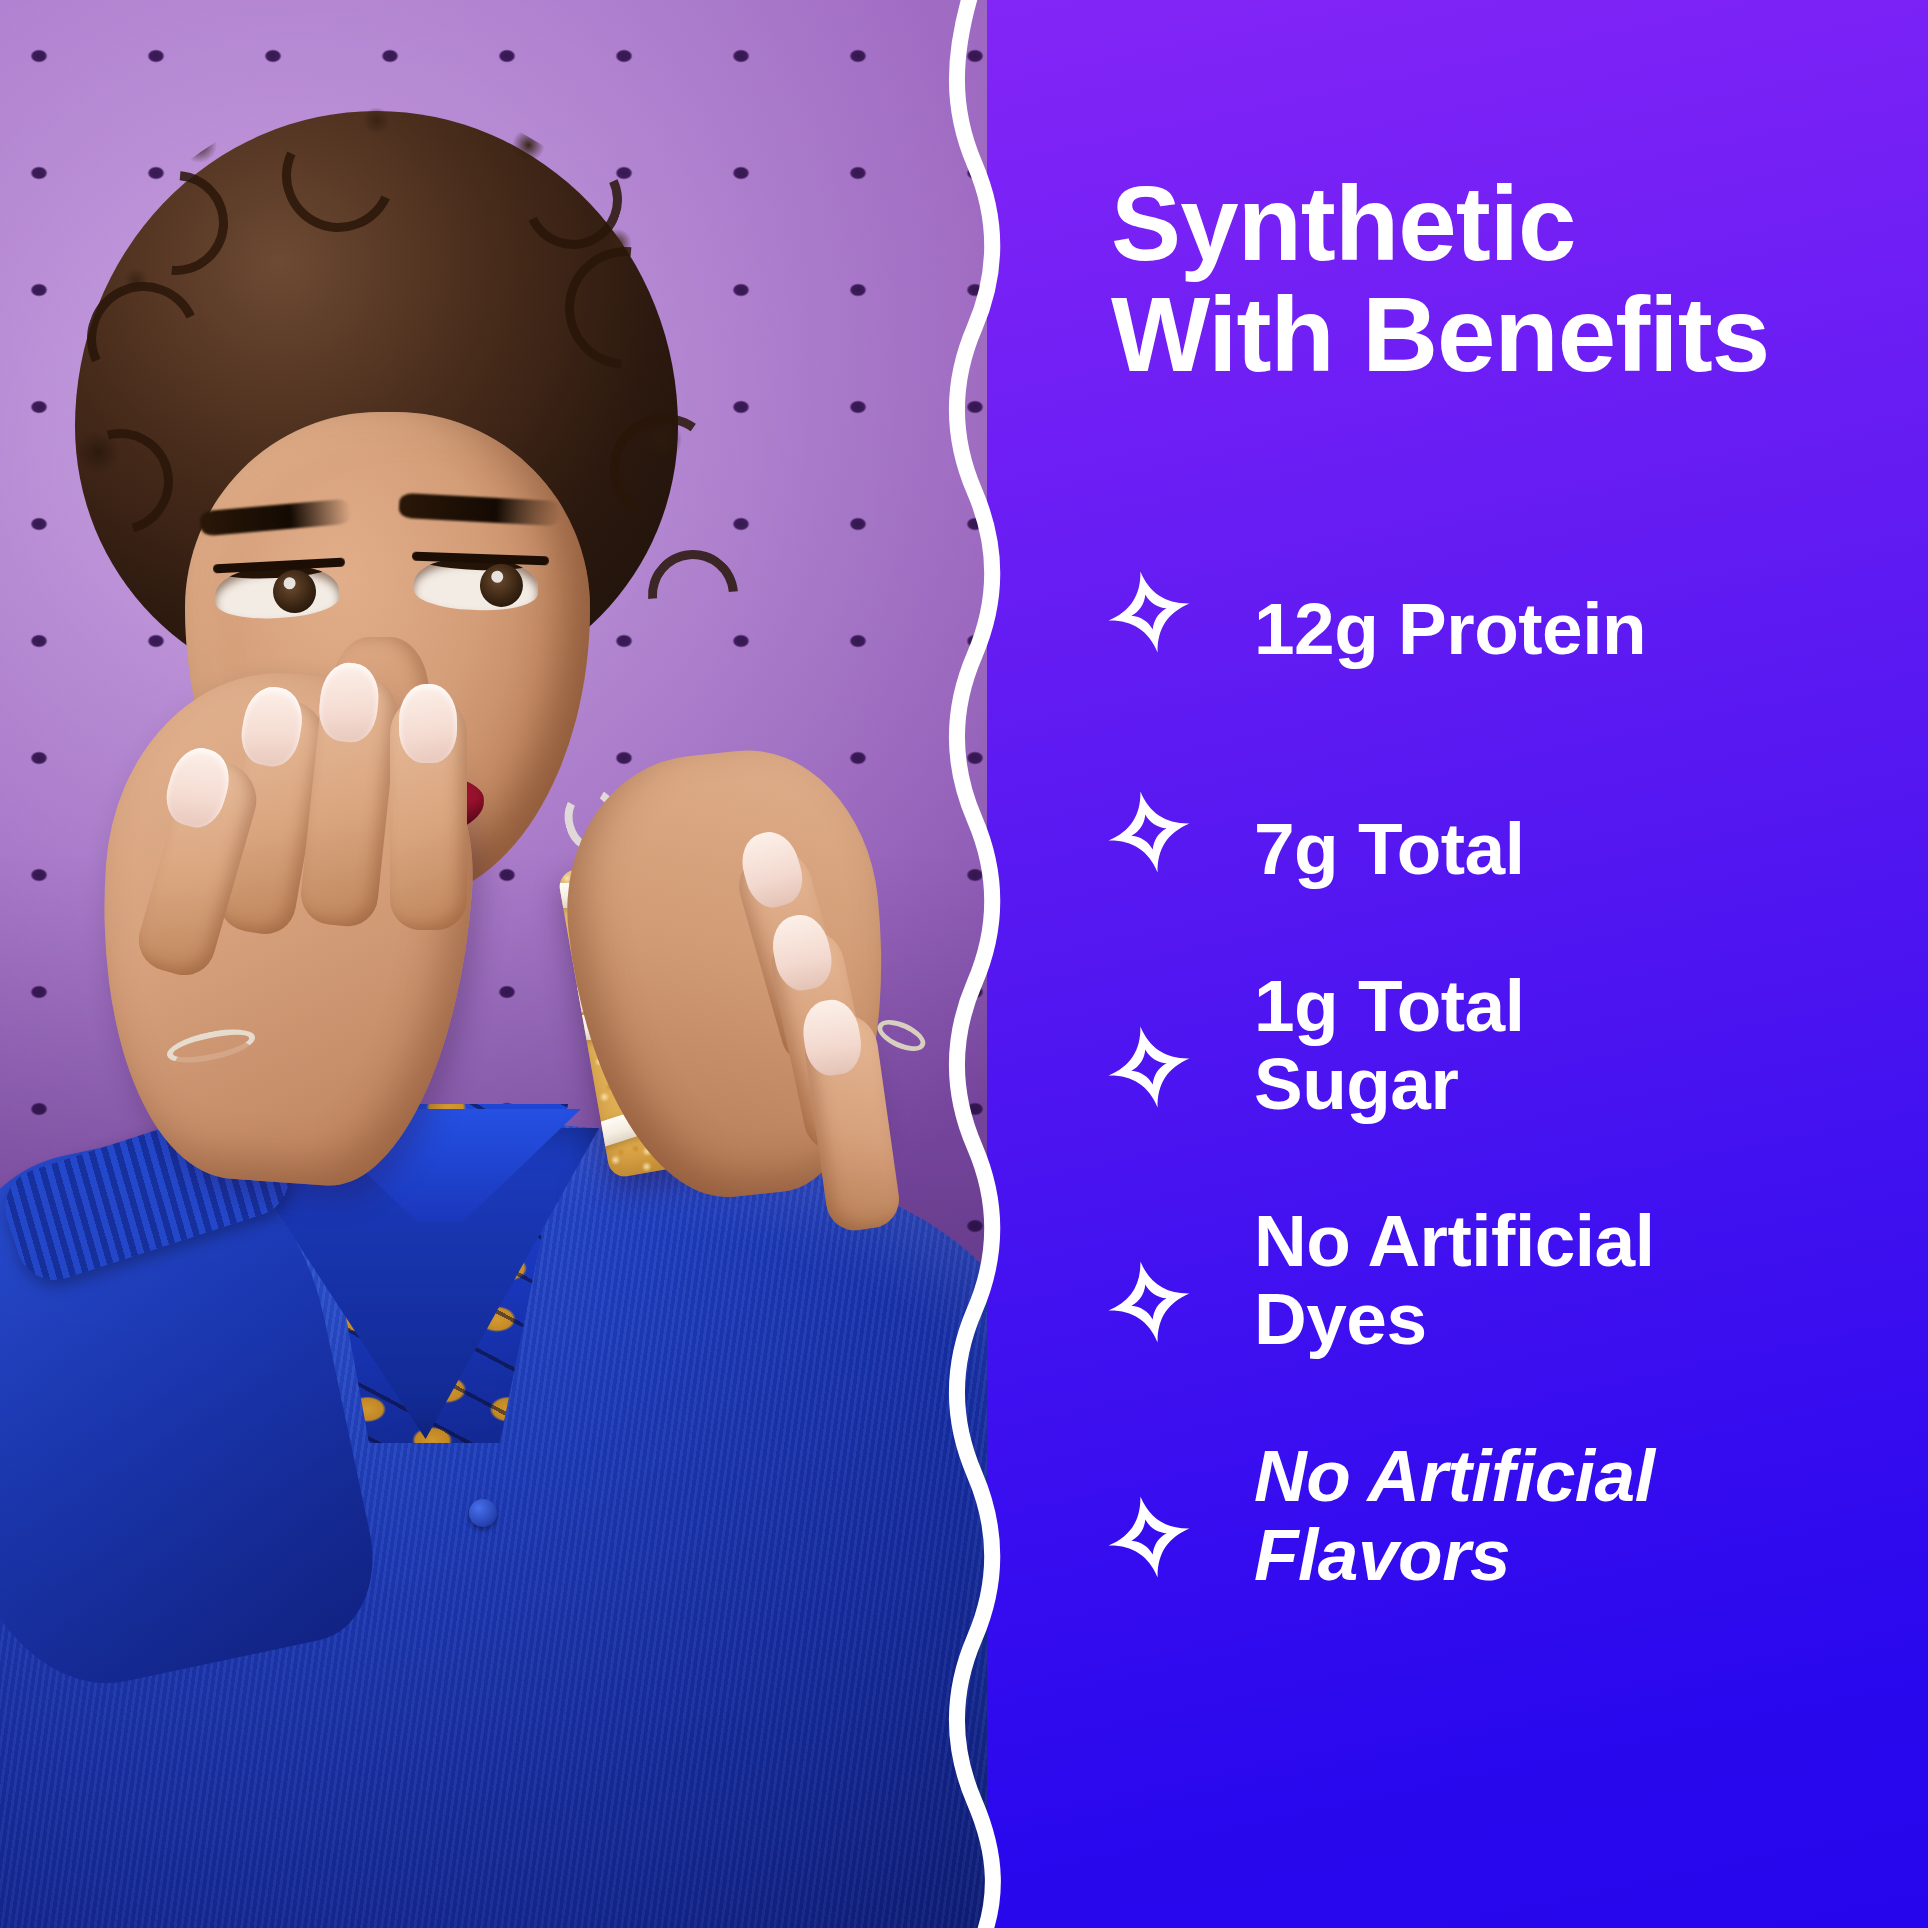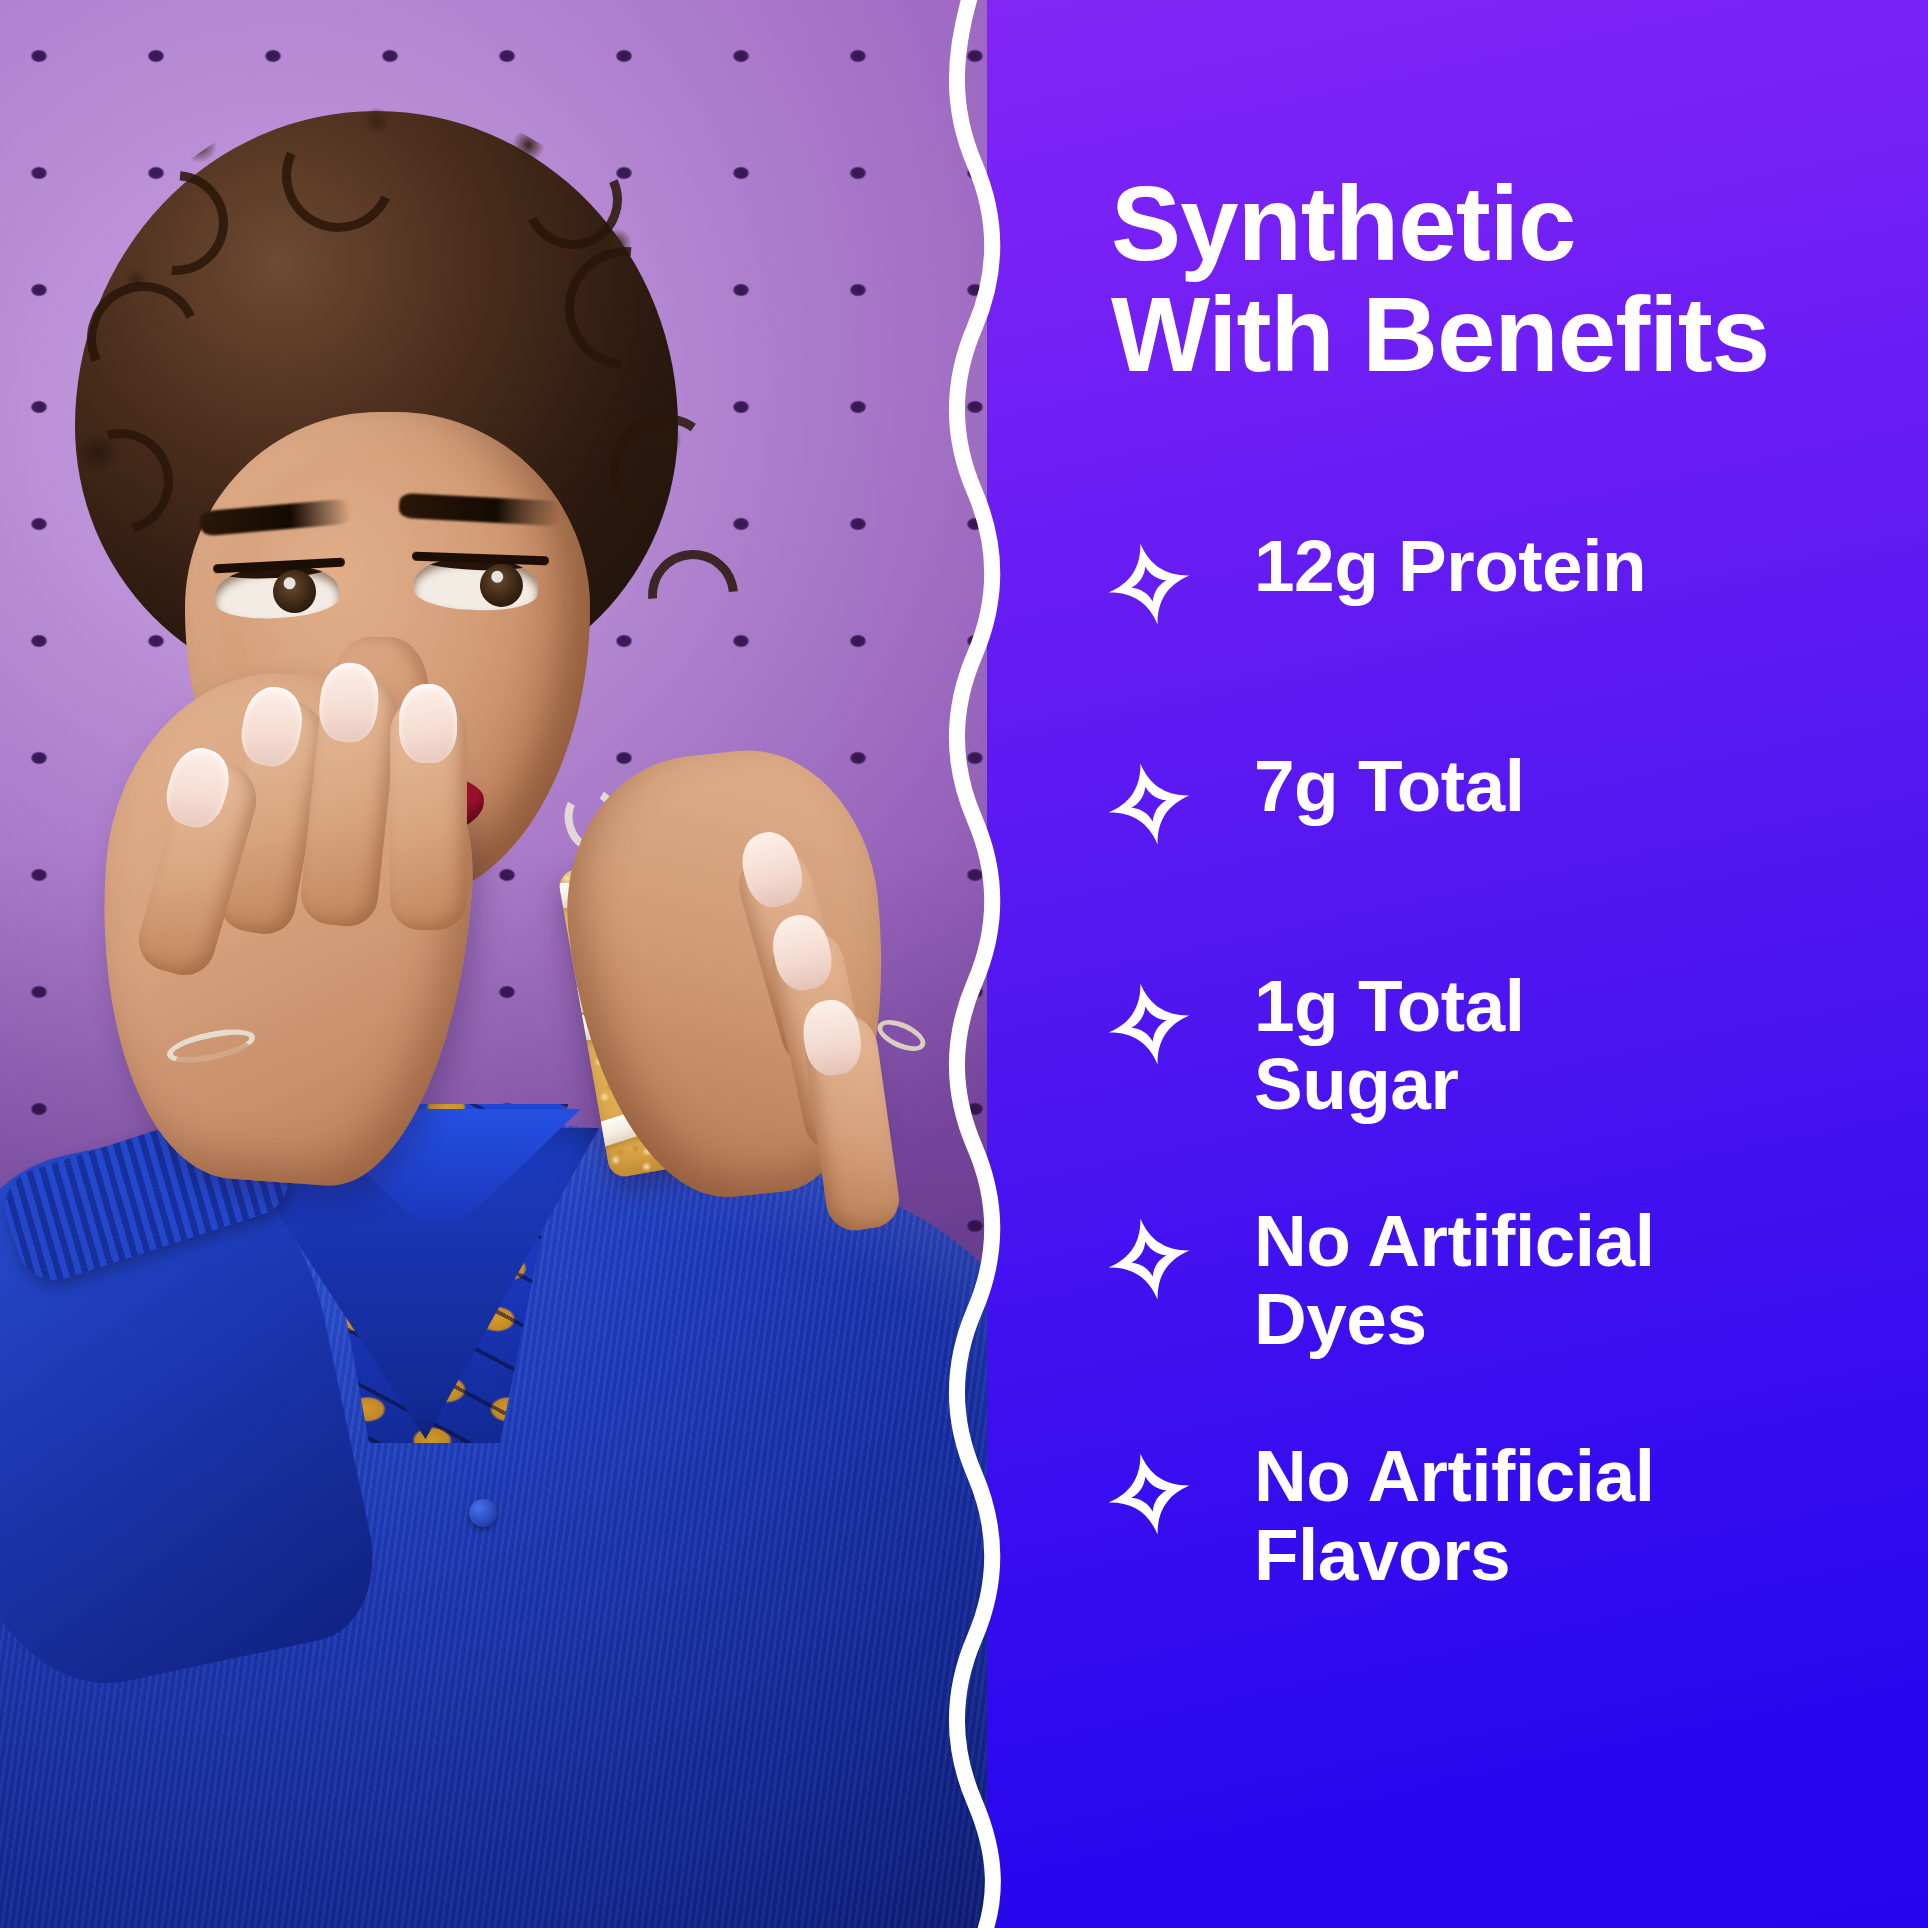--- a/index.html
+++ b/index.html
@@ -343,25 +343,25 @@
     font-weight:700;
     letter-spacing:-0.9px;
   }
   .benefits {
     position:absolute;
     left:0; top:527px;
     width:836px;
   }
   .benefit {
     display:flex;
-    align-items:flex-start;
+    align-items:flex-end;
     min-height:141px;
     margin-bottom:79px;
   }
-  .benefit:last-child { margin-bottom:12px; }
+  .benefit:last-child { margin-bottom:12px;font-style:italic; }
   .b-icon {
     flex:0 0 113px;
     width:113px; height:113px;
     display:flex; align-items:center; justify-content:center;
   }
   .b-icon svg { width:90px; height:90px; display:block; }
   .b-label {
     color:#fff;
     font-size:73px;
     line-height:1.07;

